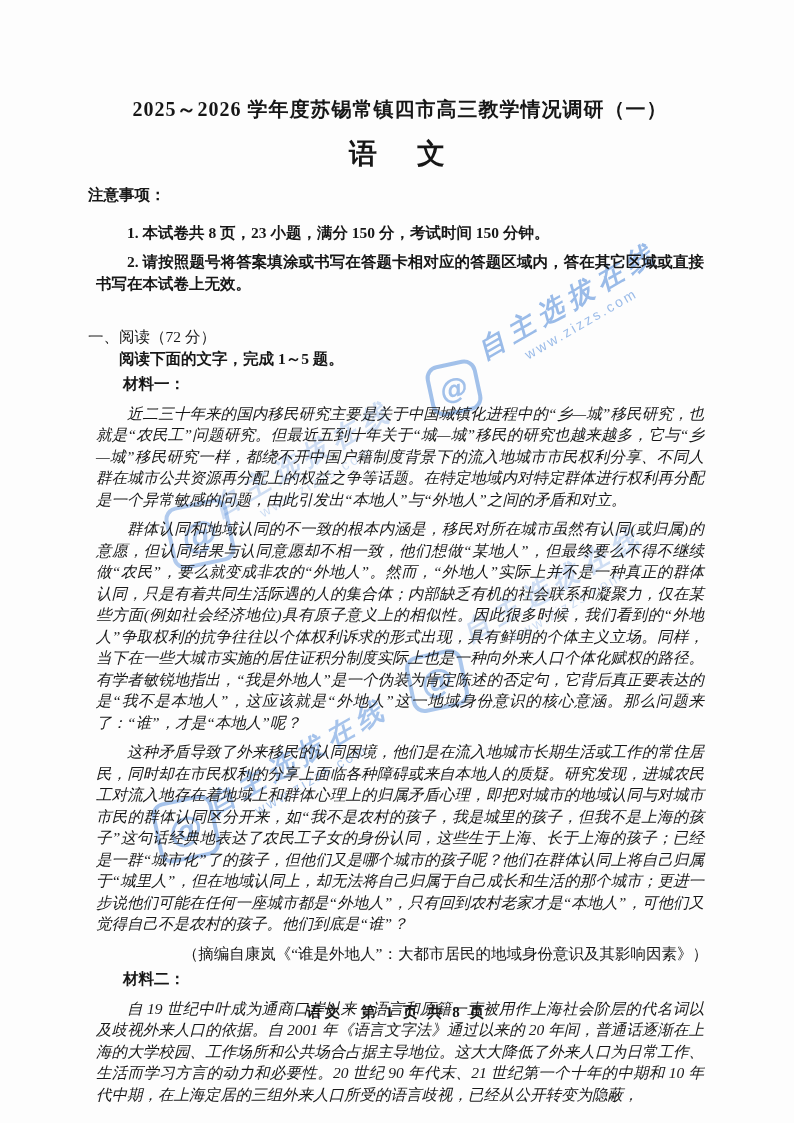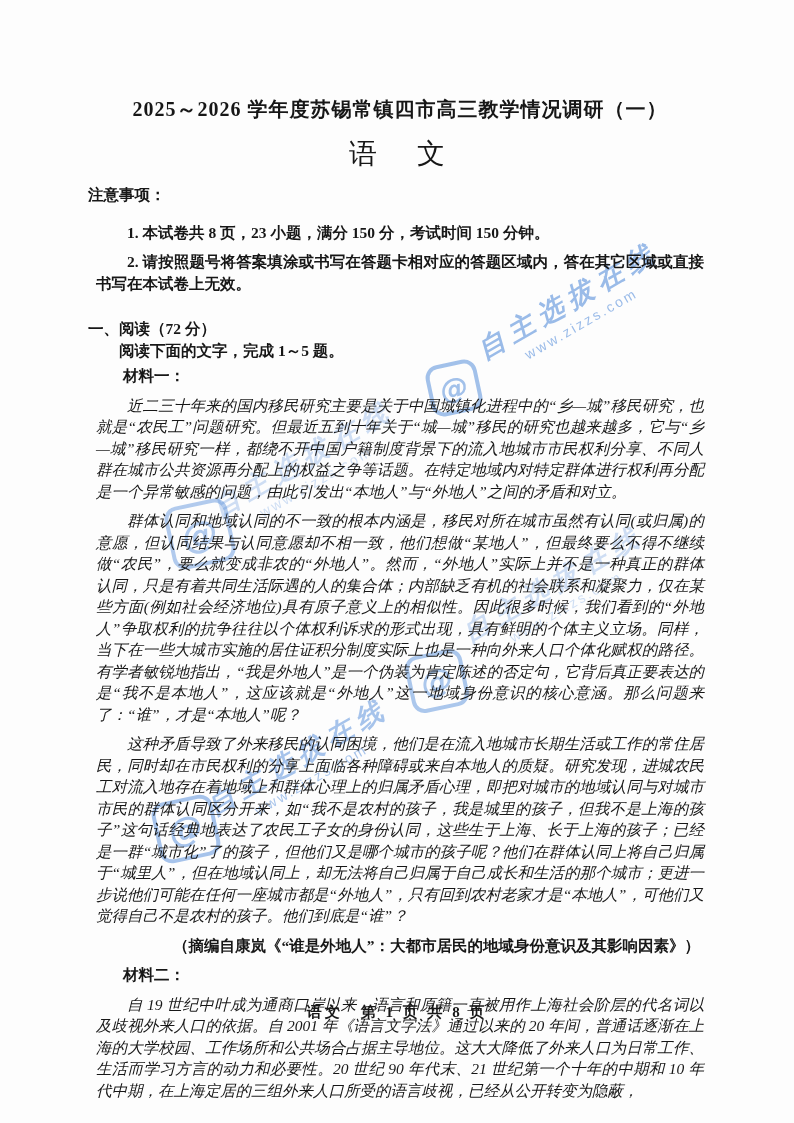--- a/index.html
+++ b/index.html
@@ -15,32 +15,32 @@
   .content{
     position:absolute;left:88px;top:80px;width:624px;
     font-size:15.5px;line-height:21.5px;
   }
   .exam-title{
     margin:16px;text-align:center;
     font-size:20px;line-height:26px;font-weight:700;letter-spacing:1px;
   }
   .subject-title{
     margin:12px 0 14px 0;text-align:center;
-    font-size:28px;line-height:32px;font-weight:400;letter-spacing:6px;
+    font-size:28px;line-height:32px;font-weight:700;letter-spacing:6px;
   }
   .notice-heading{margin:6px 0 16px 0;font-weight:700;}
   .notice-item{margin:8px;text-indent:2em;text-align:justify;font-weight:600;}
-  .part-heading{margin:24px 0 0 0;font-weight:700;}
+  .part-heading{margin:32px 0 0 0;font-weight:400;}
   .sub-heading{margin:0;text-indent:2em;font-weight:700;}
   .mat-label{margin:4px;text-indent:2em;font-weight:700;}
   .body-para{
     margin:8px;text-indent:2em;text-align:justify;
     font-style:italic;
   }
-  .attribution{margin:8px;text-align:right;font-weight:700;padding-right:4px;}
+  .attribution{margin:0;text-align:right;font-weight:400;padding-right:4px;}
   .page-footer{
     position:absolute;left:0;right:0;top:1003px;
     text-align:center;font-size:15px;font-weight:600;letter-spacing:3px;
   }
   
   .wm{
     position:absolute;transform:rotate(-30deg);
     color:#4a86d8;text-align:center;pointer-events:none;
   }
   .wm-line{font-size:27px;font-weight:700;letter-spacing:7px;white-space:nowrap;font-style:italic;}

